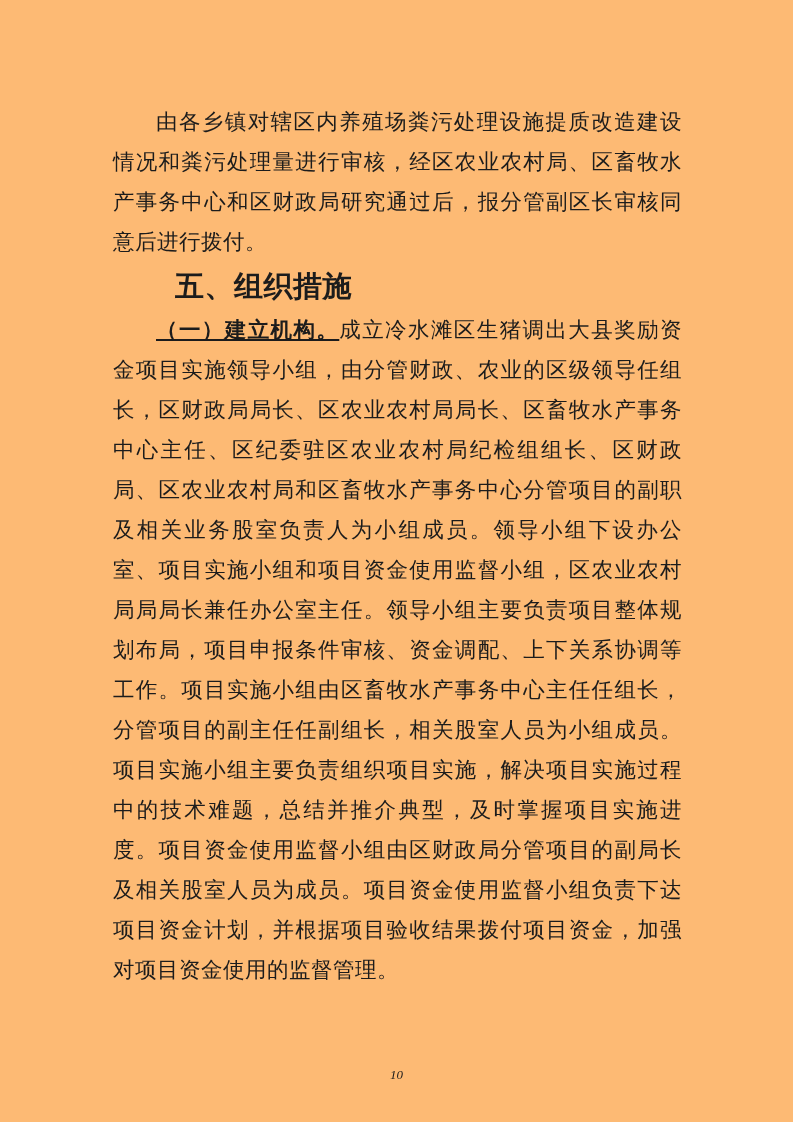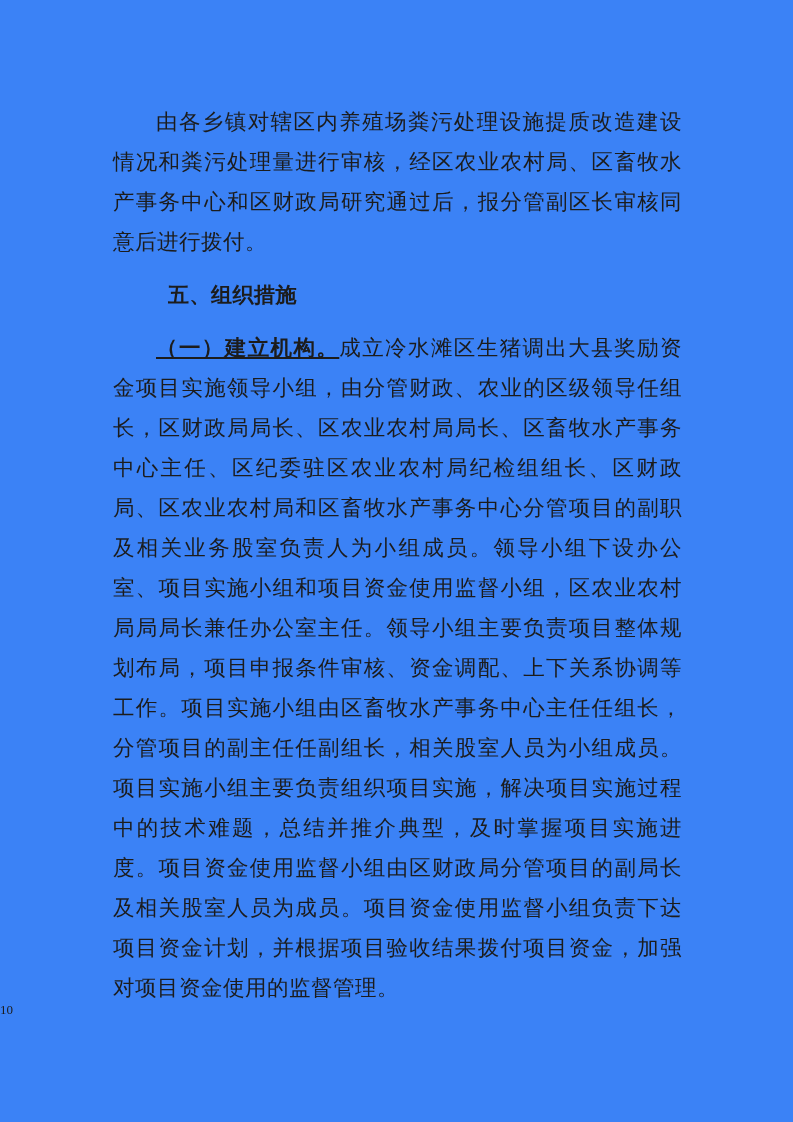--- a/index.html
+++ b/index.html
@@ -4,59 +4,60 @@
 <style>
   html, body {
     margin: 0;
     padding: 0;
     background: #ffffff;
   }
   .page {
     position: relative;
     width: 793px;
     height: 1122px;
-    background: #3b82f6;
+    background: #fdba74;
     overflow: hidden;
     font-family: "Liberation Serif", "DejaVu Serif", serif;
     color: #1c1c1c;
   }
   .content {
     position: absolute;
     left: 113px;
     top: 102px;
     width: 569px;
   }
   .para {
     margin: 0;
     font-size: 21.5px;
     line-height: 40px;
     text-align: justify;
     text-justify: inter-ideograph;
     text-indent: 2em;
     letter-spacing: 0.5px;
   }
   .section-heading {
-    margin: 13px;
+    margin: 4px;
     font-family: "Liberation Sans", "DejaVu Sans", sans-serif;
     font-weight: bold;
-    font-size: 21px;
+    font-size: 29px;
     line-height: 40px;
     text-indent: 2em;
     letter-spacing: 0.5px;
   }
   .lead {
     font-weight: bold;
     text-decoration: underline;
   }
   .page-footer {
     position: absolute;
     left: 0;
-    top: 1000px;
+    top: 1065px;
     width: 100%;
-    text-align: left;
+    text-align: center;
+    font-style: italic;
   }
   .page-number {
     font-family: "Liberation Serif", "DejaVu Serif", serif;
     font-size: 13px;
     color: #1c1c1c;
   }
 </style>
 </head>
 <body>
 

